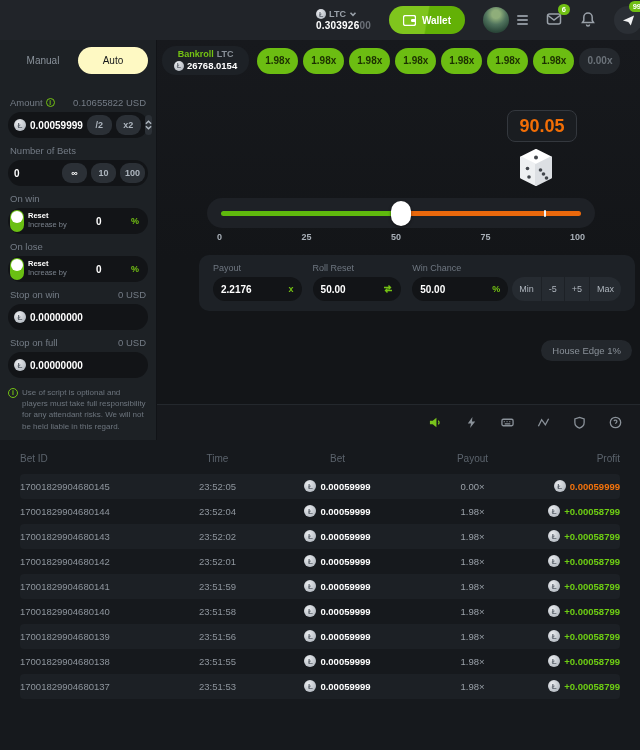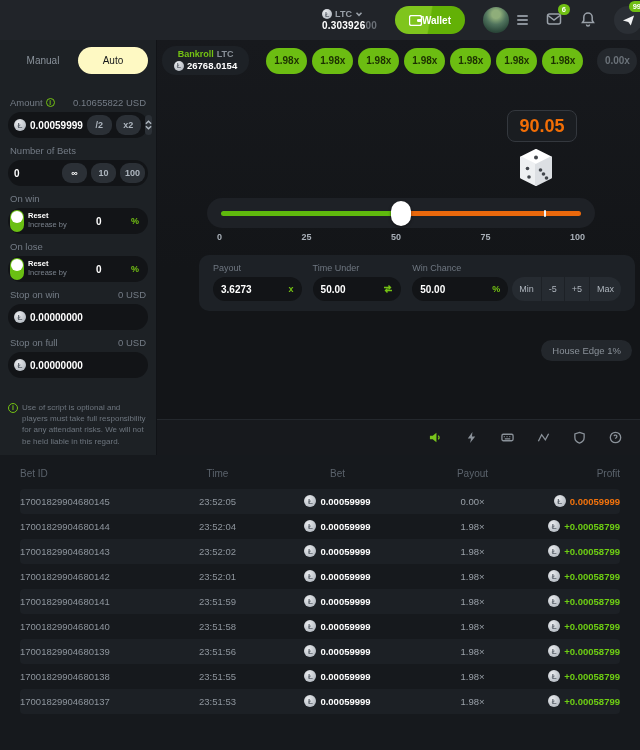--- a/index.html
+++ b/index.html
@@ -10,21 +10,21 @@
 
 header{height:40px;background:#212429;display:flex;align-items:center;justify-content:flex-end;gap:18px;padding-right:6px;flex:0 0 auto}
 .currency{display:flex;flex-direction:column;align-items:flex-start;gap:1px;cursor:pointer}
 .cur-top{display:flex;align-items:center;gap:3px;color:#9aa1a9;font-size:9px;font-weight:bold}
 .cur-bal{font-size:10px;font-weight:bold;letter-spacing:.2px}
 .cur-bal .dim{color:#6b7077}
 .coin{display:inline-flex;align-items:center;justify-content:center;border-radius:50%;background:radial-gradient(circle at 35% 30%,#e9ebee,#a6adb6);color:#5d646d;font-weight:bold;flex:0 0 auto}
 .coin.c10{width:10px;height:10px;font-size:7px}
 .coin.c12{width:12px;height:12px;font-size:8px}
 .chev{width:8px;height:8px;fill:none;stroke:#9aa1a9;stroke-width:1.6}
-.wallet-btn{display:flex;align-items:center;height:28px;padding:0 14px;border:none;border-radius:14px;background:linear-gradient(100deg,#7fc51d 49%,#63b106 51%);color:#fff;font-weight:bold;font-size:10px;cursor:pointer;font-family:inherit}
+.wallet-btn{display:flex;align-items:center;gap:6px;height:28px;padding:0 14px;border:none;border-radius:14px;background:linear-gradient(100deg,#7fc51d 49%,#63b106 51%);color:#fff;font-weight:bold;font-size:10px;cursor:pointer;font-family:inherit}
 .avatar-group{display:flex;align-items:center;gap:8px}
 .avatar{width:26px;height:26px;border-radius:50%;background:radial-gradient(circle at 50% 28%,#8fae7a 18%,#50735d 45%,#2d4a3c 75%,#1d3028)}
 .burger{display:flex;flex-direction:column;gap:2px}
 .burger i{width:11px;height:2px;border-radius:1px;background:#8a9199}
 .hicon{position:relative;cursor:pointer}
 .hicon svg{width:16px;height:16px;stroke:#9aa1a9;fill:none;stroke-width:1.5}
 .badge{position:absolute;top:-7px;right:-8px;background:#70bf13;color:#fff;font-size:7.5px;font-weight:bold;border-radius:8px;padding:1.5px 4px;line-height:1}
 .chat-fab{position:relative;width:28px;height:28px;border-radius:50%;background:#2b2f35;display:flex;align-items:center;justify-content:center;margin-right:-8px;cursor:pointer}
 .chat-fab svg{width:13px;height:13px;fill:#f2f3f4}
 .chat-fab .badge{top:-5px;right:-3px}
@@ -48,26 +48,26 @@
 .stepper{display:flex;flex-direction:column;align-items:center;justify-content:center;background:#2b3036;border-radius:9px;height:20px;width:18px;cursor:pointer}
 .stepper svg{width:7px;height:5px;stroke:#aeb6bf;fill:none;stroke-width:1.6}
 .adj-row{background:#121417;border-radius:13px;height:26px;display:flex;align-items:center;padding:2px;gap:4px}
 .vtoggle{width:14px;height:22px;border-radius:7px;background:#6abf13;position:relative;flex:0 0 auto;cursor:pointer}
 .vtoggle .knob{position:absolute;top:1px;left:1px;width:12px;height:12px;border-radius:50%;background:#fff}
 .tlabels{display:flex;flex-direction:column;line-height:1.15}
 .tlabels .t1{font-size:7.5px;font-weight:bold;color:#fff}
 .tlabels .t2{font-size:7.5px;color:#7a828c}
 .adj-val{flex:1;text-align:center;font-weight:bold;font-size:10px}
 .adj-unit{color:#74c213;font-size:9px;font-weight:bold;margin-right:7px}
-.note{display:flex;gap:4px;color:#6d757e;font-size:8px;line-height:1.4;margin-top:24px}
+.note{display:flex;gap:4px;color:#6d757e;font-size:8px;line-height:1.4;margin-top:9px}
 .note .green-i{flex:0 0 auto;display:inline-flex;width:10px;height:10px;border:1px solid #74c213;color:#74c213;border-radius:50%;font-size:7px;align-items:center;justify-content:center;font-weight:bold;margin-top:1px}
 .start-btn{margin-top:auto;height:36px;border:none;border-radius:18px;background:linear-gradient(105deg,#87ca24 49%,#61b50a 51%);color:#fff;font-weight:bold;font-size:11px;cursor:pointer;font-family:inherit}
 
 
-.bankroll-row{position:absolute;top:6px;left:5px;right:5px;display:flex;align-items:center;gap:14px}
+.bankroll-row{position:absolute;top:6px;left:5px;right:5px;display:flex;align-items:center;gap:5px}
 .bankroll{background:#1d2126;border-radius:14px;padding:3px 12px;display:flex;flex-direction:column;align-items:center;line-height:1.25;margin-right:3px}
 .bank-top{font-size:9px;font-weight:bold}
 .bank-top .g{color:#74c213}
 .bank-top .c{color:#8a9199;margin-left:3px}
 .bank-val{display:flex;align-items:center;gap:3px;font-size:9.5px;font-weight:bold}
 .pills{display:flex;gap:5px;align-items:flex-start}
 .pill{background:#6cbd12;color:#1c3002;font-size:10px;font-weight:bold;border-radius:13px;height:26px;min-width:40px;padding:0 8px;display:flex;align-items:center;justify-content:center;cursor:pointer}
 .pill.inactive{background:#24282d;color:#6b7279}
 .result-box{position:absolute;top:70px;right:63px;width:70px;height:32px;background:#1a1d21;border:1px solid #34383e;border-radius:8px;display:flex;align-items:center;justify-content:center;color:#f26e06;font-size:18px;font-weight:bold}
 .dice{position:absolute;top:107px;left:360px}
@@ -315,26 +315,26 @@
         <span>25</span>
         <span>50</span>
         <span>75</span>
         <span>100</span>
       </div>
 
       <div class="controls">
         <div class="cgroup" style="width:108px">
           <div class="clbl">Payout</div>
           <div class="cfield">
-            <span class="val">3.6273</span>
+            <span class="val">2.2176</span>
             <span class="unit">x</span>
           </div>
         </div>
         <div class="cgroup" style="width:108px">
-          <div class="clbl">Time Under</div>
+          <div class="clbl">Roll Reset</div>
           <div class="cfield">
             <span class="val">50.00</span>
             <svg width="10" height="10" viewBox="0 0 10 10" fill="none" stroke="#74c213" stroke-width="1.4">
                 <path d="M1 3.5 H7 M5.5 1.5 L7.5 3.5 L5.5 5.5"></path>
                 <path d="M9 6.5 H3 M4.5 8.5 L2.5 6.5 L4.5 4.5"></path>
               </svg>
           </div>
         </div>
         <div class="cgroup">
           <div class="clbl">Win Chance</div>

